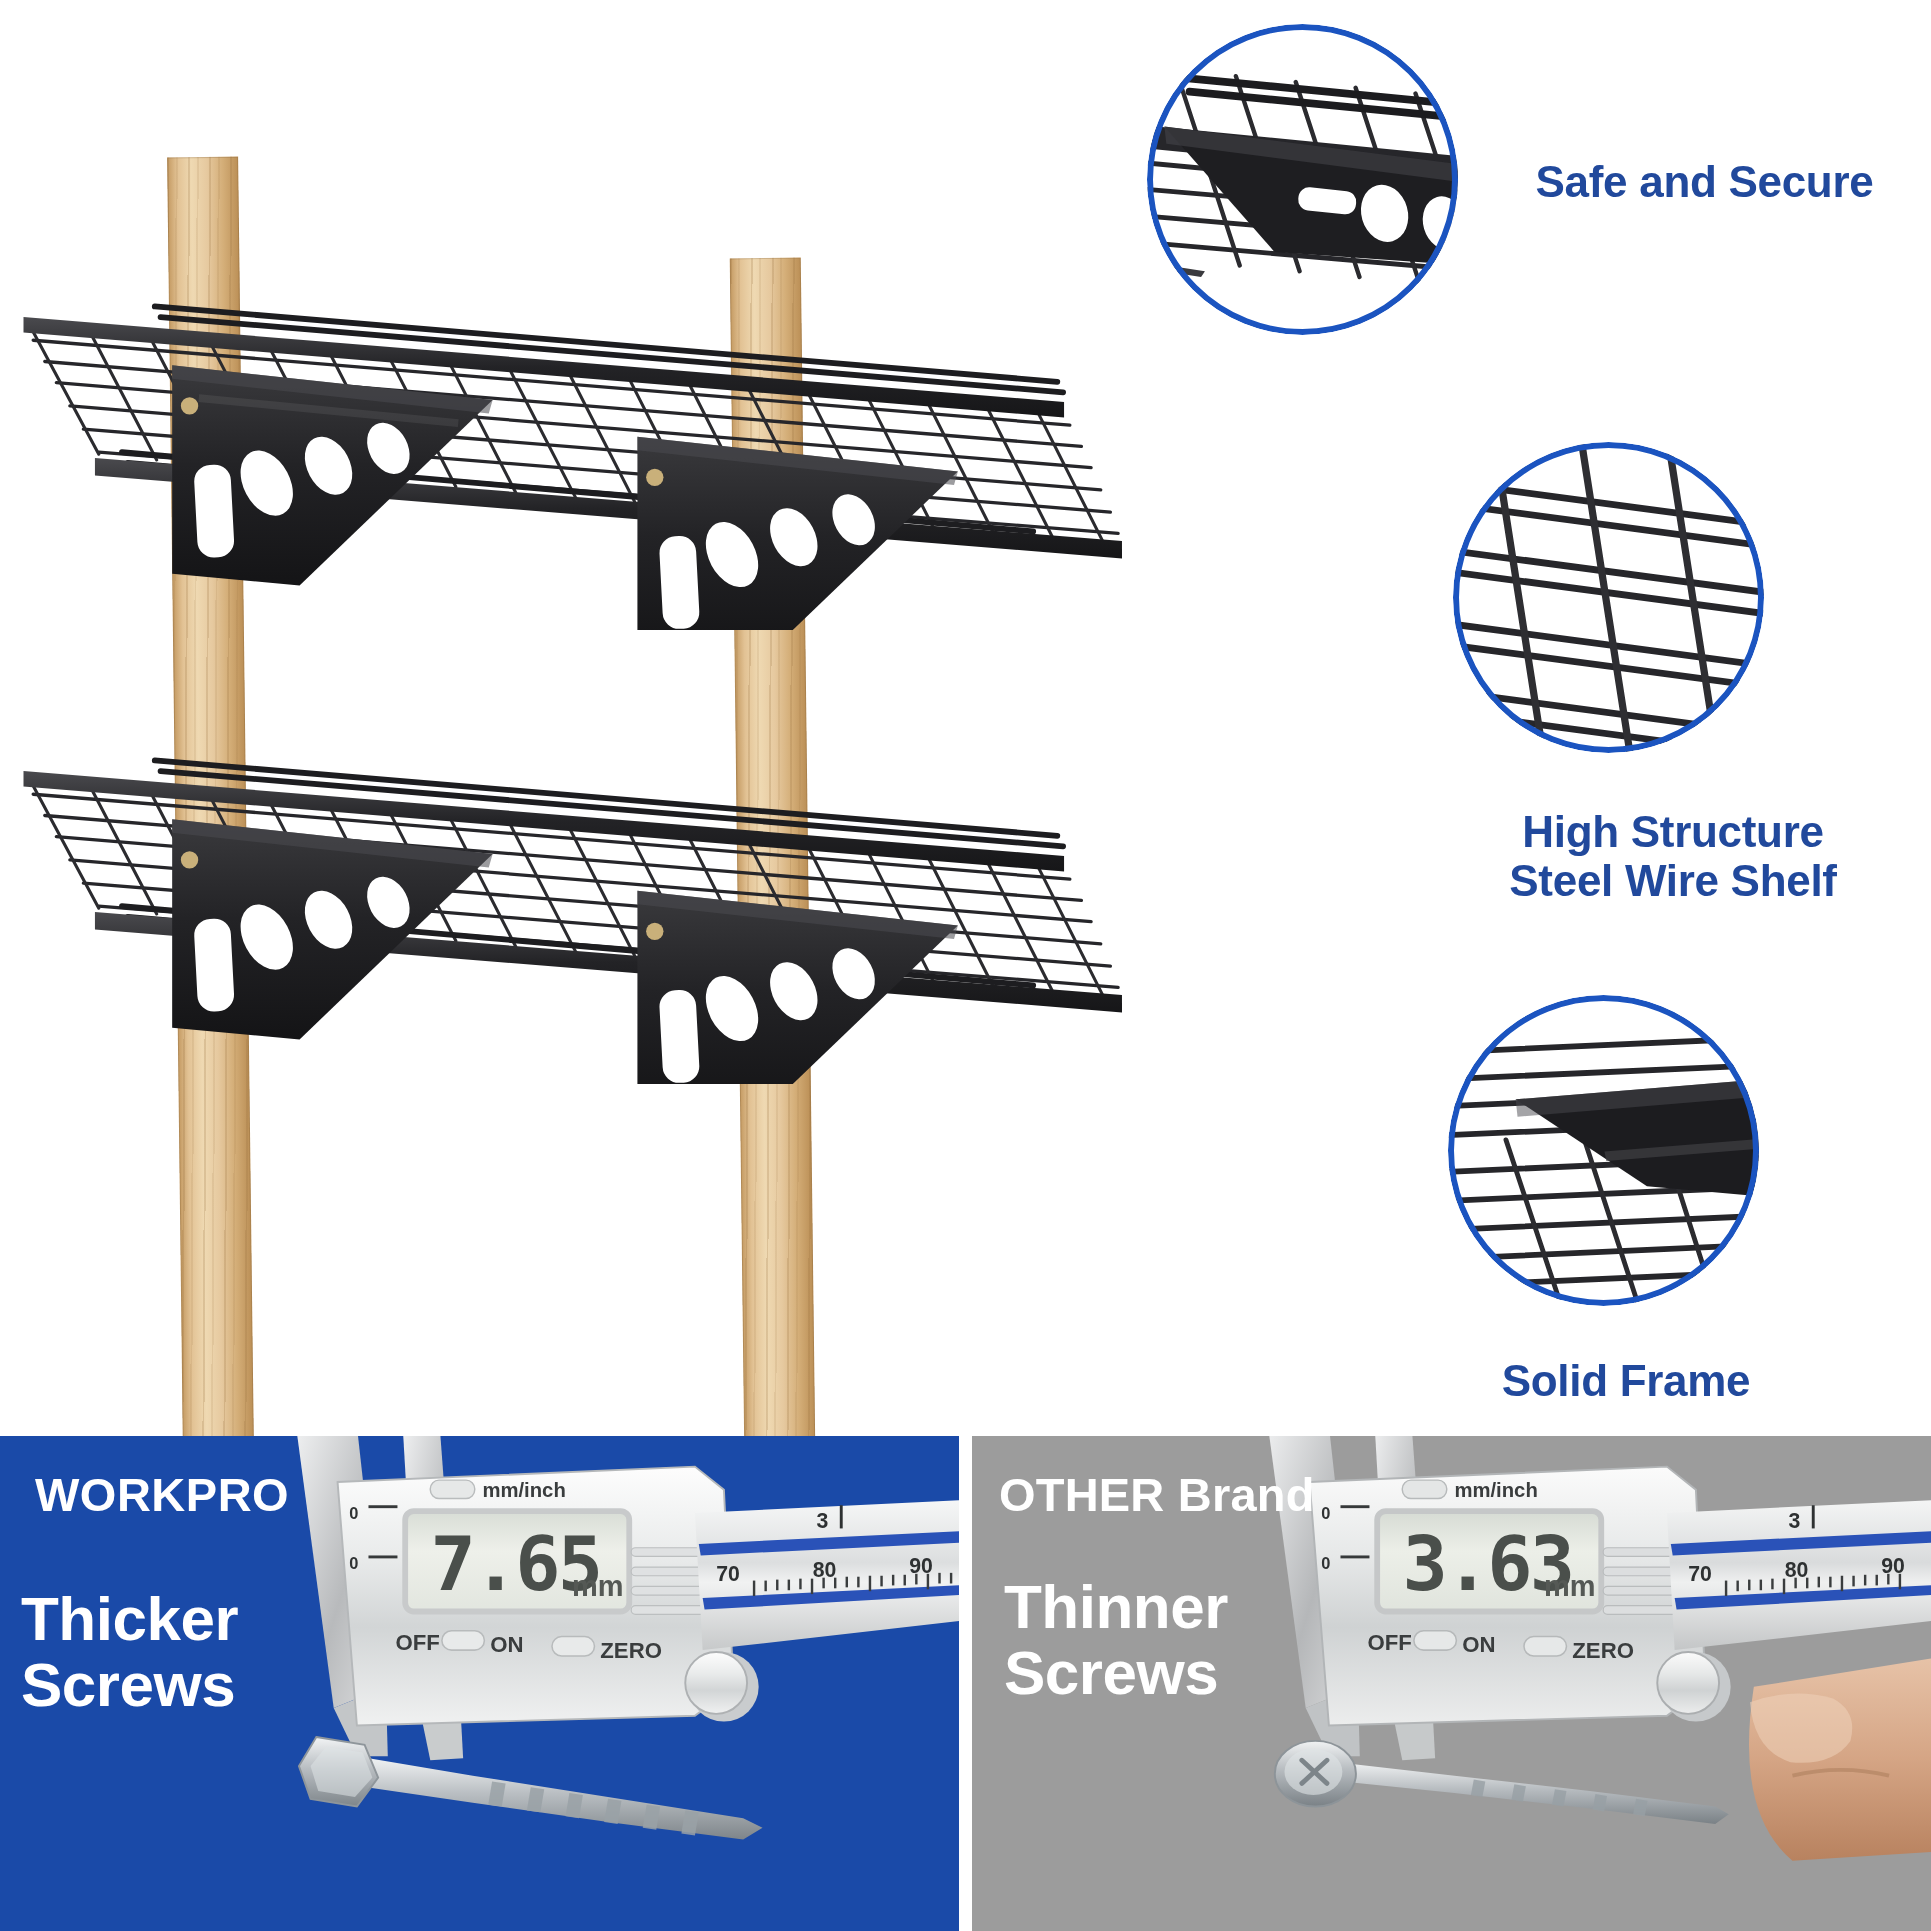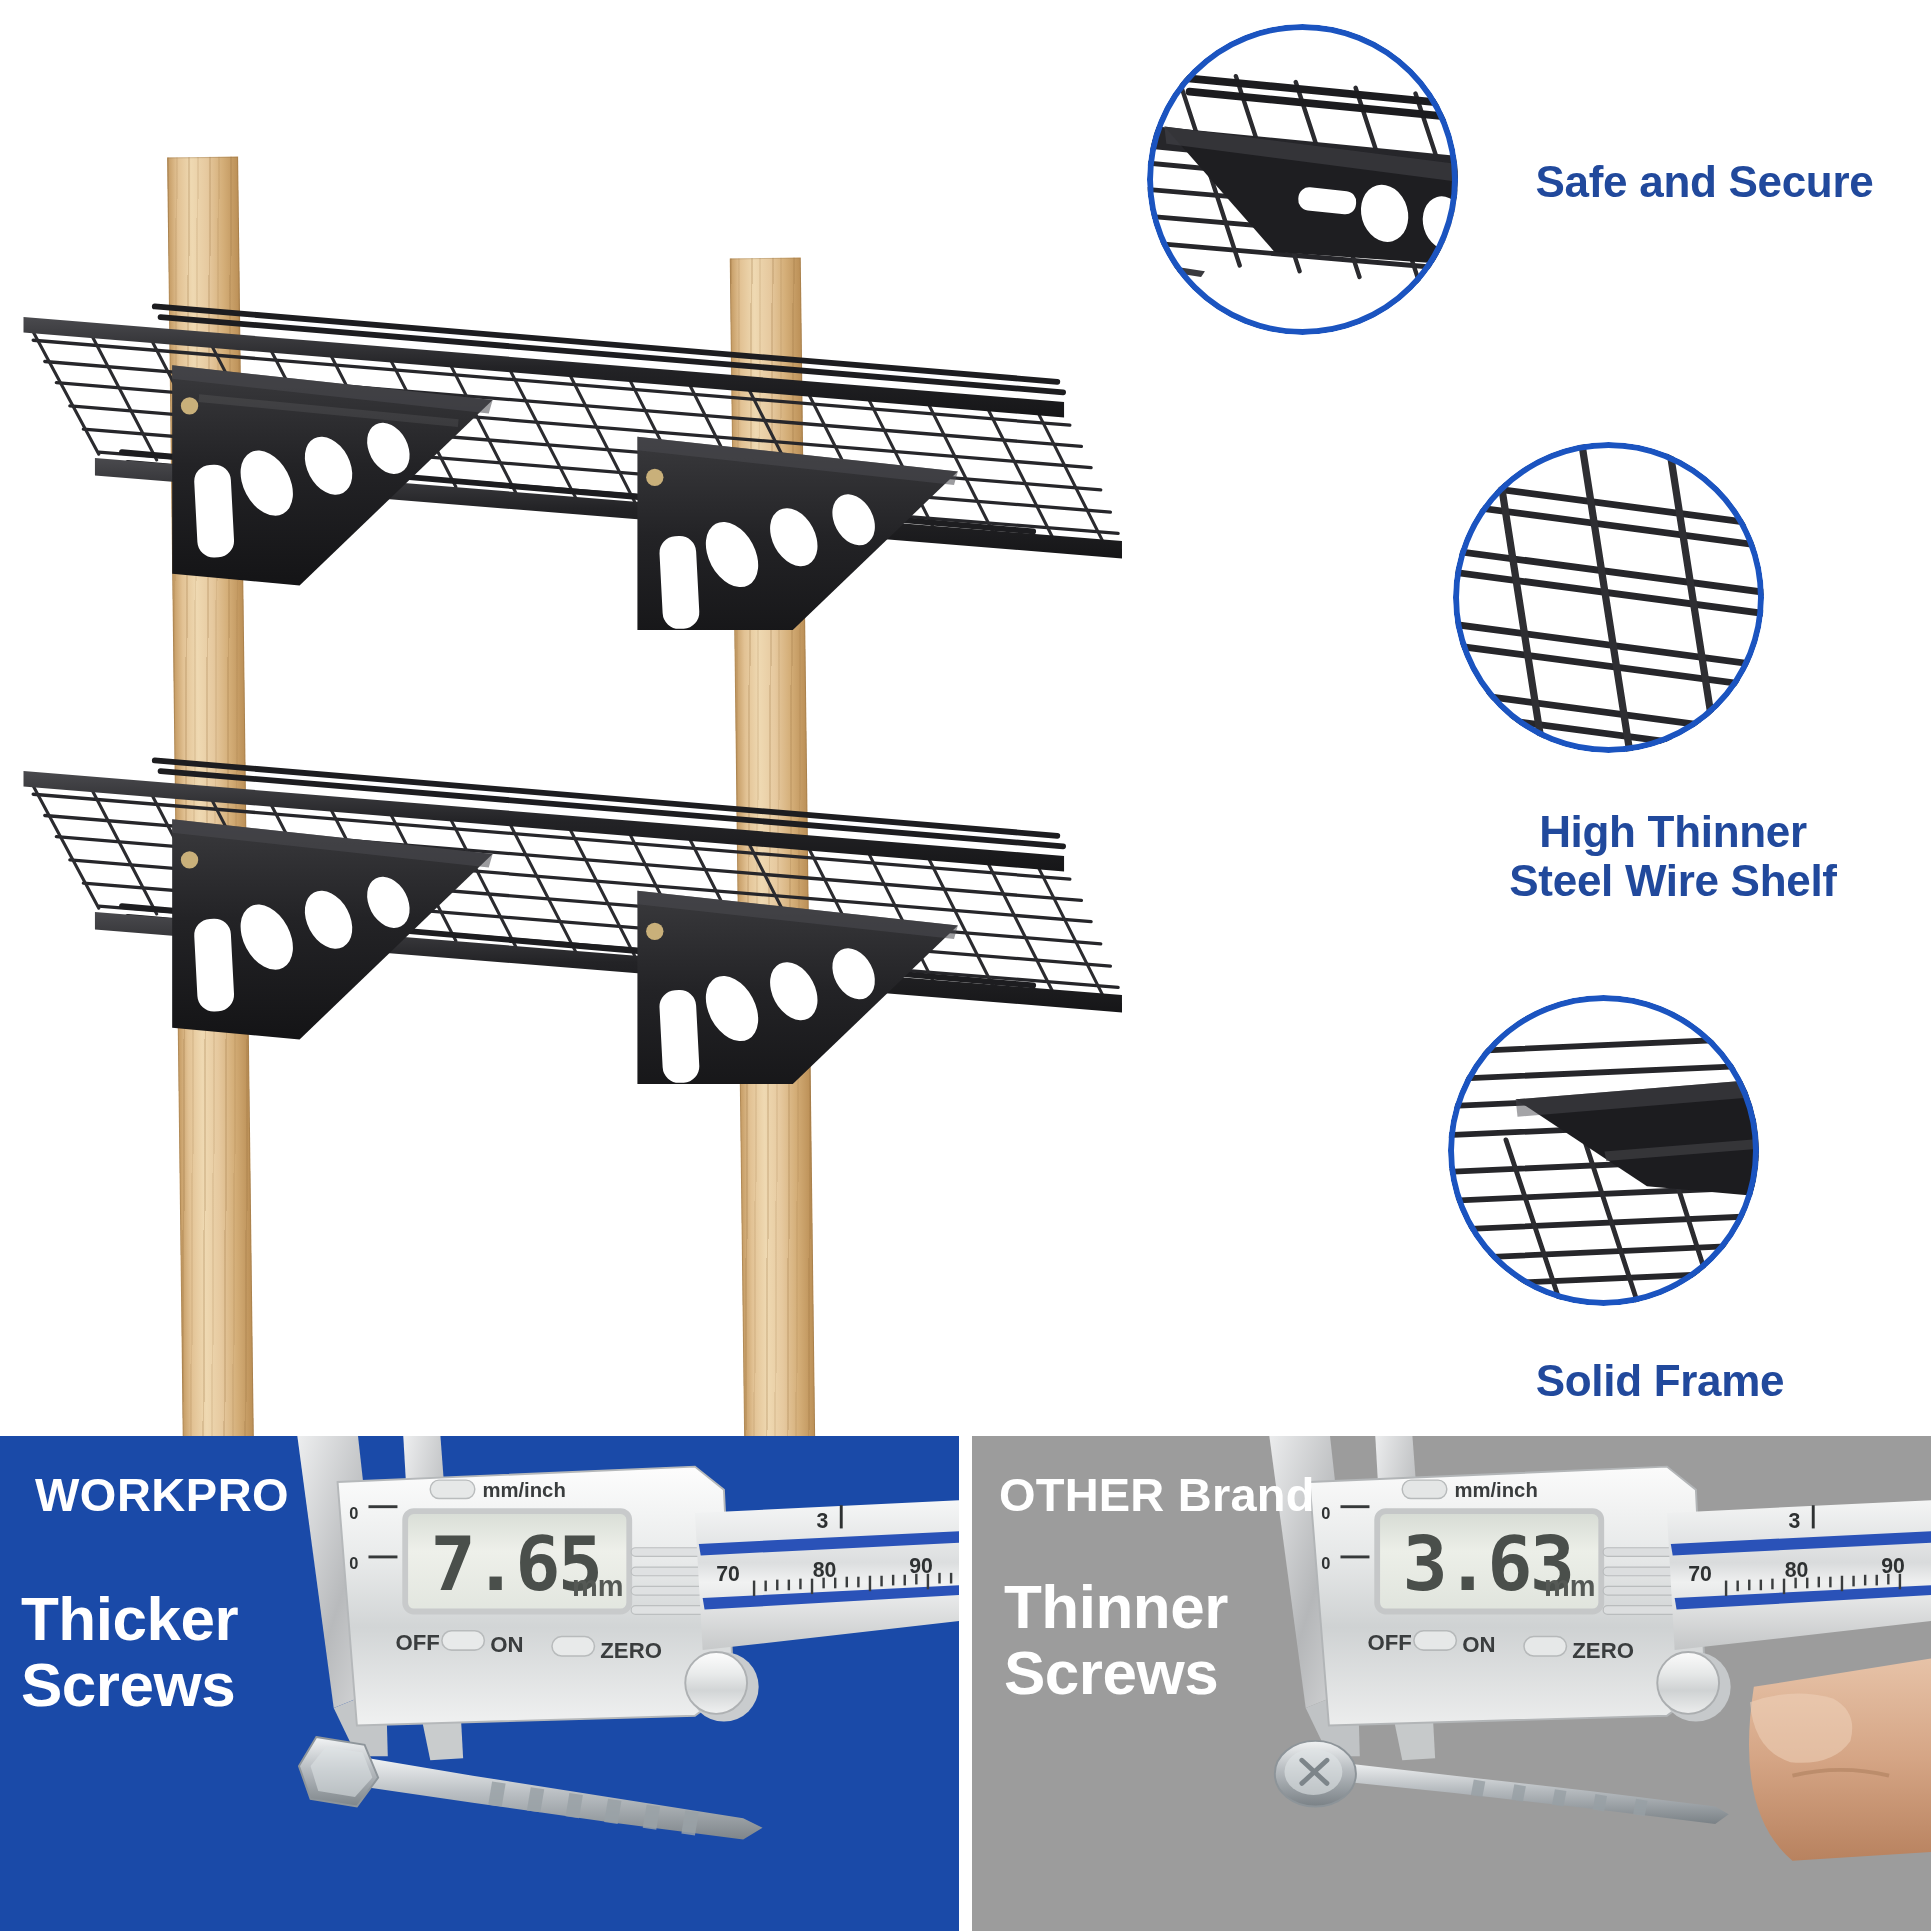--- a/index.html
+++ b/index.html
@@ -265,21 +265,21 @@
             <path d="M40 -20 L96 340"></path>
             <path d="M130 -20 L186 340"></path>
             <path d="M220 -20 L276 340"></path>
             <path d="M310 -20 L366 340"></path>
           </g>
         </svg>
       </div>
       <div class="ring"></div>
     </div>
     <div class="callout-label" style="left:1446px;top:795px;width:454px;text-align:center;font-size:44px;">
-      <div>High Thinner</div>
+      <div>High Structure</div>
       <div>Steel Wire Shelf</div>
     </div>
 
     <div class="callout" style="left:1448px;top:983px;width:311px;height:311px;">
       <div class="inner">
         <svg width="311" height="311" viewBox="0 0 322 322">
           <g stroke="#26262a" stroke-width="6" fill="none" stroke-linecap="round">
             <path d="M-20 60 L340 44"></path>
               <path d="M-20 88 L340 72"></path>
             <path d="M-20 116 L340 100"></path>
@@ -295,21 +295,21 @@
               <path d="M140 146 L200 330"></path>
               <path d="M220 142 L280 330"></path>
           </g>
           <path d="M70 108 L340 86 L340 210 L206 198 Z" fill="#1c1c1f"></path>
           <path d="M70 108 L340 86 L338 104 L72 126 Z" fill="#4a4a4f" opacity=".5"></path>
           <path d="M162 162 L336 148 L336 158 L164 172 Z" fill="#3d3d42" opacity=".75"></path>
         </svg>
       </div>
       <div class="ring"></div>
     </div>
-    <div class="callout-label" style="left:1433px;top:1344px;width:454px;text-align:center;font-size:44px;">
+    <div class="callout-label" style="left:1399px;top:1344px;width:454px;text-align:center;font-size:44px;">
       <div>Solid Frame</div>
     </div>
 
   </div>
 
   <div class="compare">
 
     <div class="panel panel-left">
 
       <svg style="position:absolute;left:241px;top:-39px;" width="734" height="541" viewBox="0 0 760 560">

